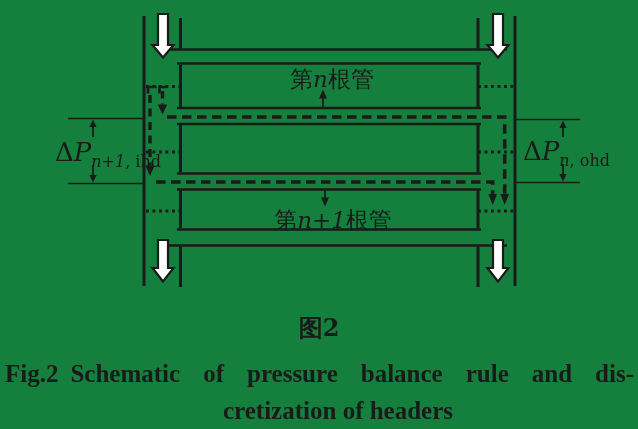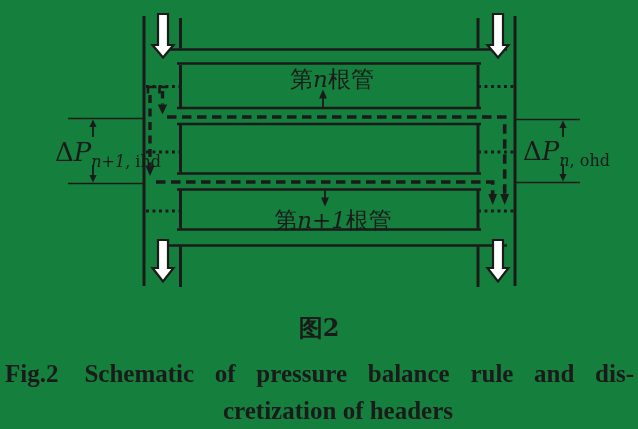--- a/index.html
+++ b/index.html
@@ -4,21 +4,21 @@
 <style>
   html,body{margin:0;padding:0;background:#ffffff;}
   .page{position:relative;width:638px;height:429px;background:#15803d;overflow:hidden;
         font-family:"DejaVu Serif",serif;color:#1a1a1a;}
   .diagram{position:absolute;top:0;left:0;}
   .cap-cn{position:absolute;top:312px;left:0;width:638px;display:flex;justify-content:center;
           gap:34px;font-weight:bold;font-size:24px;line-height:32px;
           font-family:"DejaVu Serif",serif;}
   .cap-en-1{position:absolute;top:358px;left:5px;width:629px;display:flex;
             font-family:"Liberation Serif",serif;font-weight:bold;font-size:25px;line-height:32px;}
-  .cap-en-1 .body{flex:1;margin-left:26px;text-align:justify;text-align-last:justify;}
+  .cap-en-1 .body{flex:1;margin-left:12px;text-align:justify;text-align-last:justify;}
   .cap-en-2{position:absolute;top:395px;left:223px;
             font-family:"Liberation Serif",serif;font-weight:bold;font-size:25px;line-height:32px;}
   text{font-family:"DejaVu Serif",serif;}
 </style>
 </head>
 <body>
 
 <div class="page">
 
   <svg class="diagram" width="638" height="300" viewBox="0 0 638 300">

